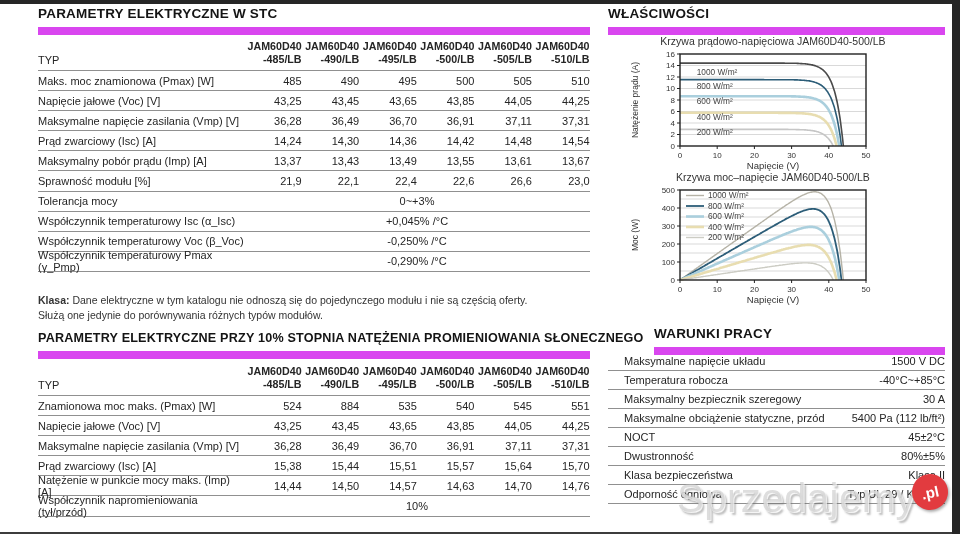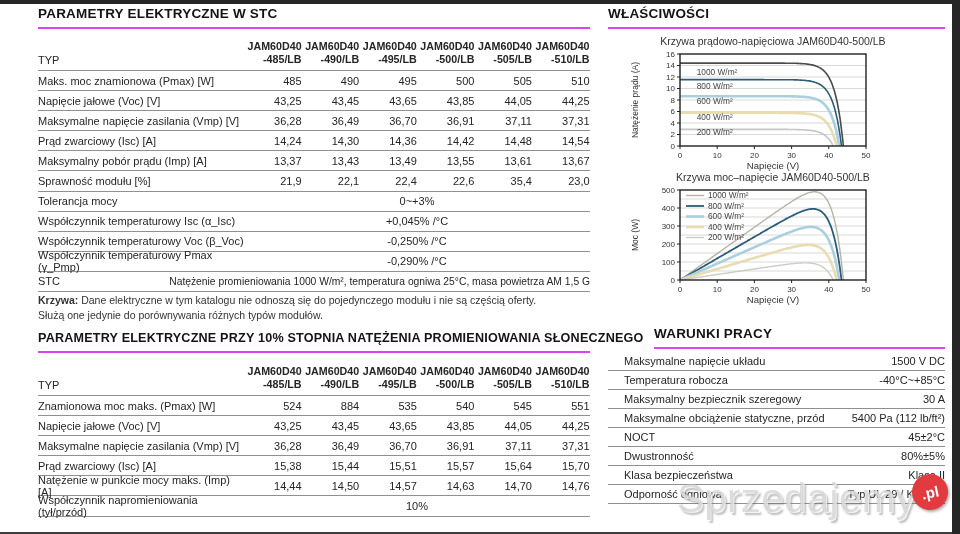--- a/index.html
+++ b/index.html
@@ -6,21 +6,21 @@
   #app{position:relative;width:960px;height:534px;background:#ffffff;overflow:hidden;
        font-family:"Liberation Sans",sans-serif;color:#222;}
   .edge-top{position:absolute;left:0;top:0;width:960px;height:4px;background:#262626;}
   .edge-right{position:absolute;right:0;top:0;width:8px;height:534px;background:#262626;z-index:20;}
   .edge-bottom{position:absolute;left:0;bottom:0;width:960px;height:2px;background:#3c3c3c;}
 
   .col-left{position:absolute;left:38px;top:0;width:552px;height:534px;}
   .col-right{position:absolute;left:608px;top:0;width:337px;height:534px;}
 
   .sec-title{position:absolute;left:0;right:0;font-weight:bold;font-size:13.5px;color:#141414;
-             padding-bottom:6px;border-bottom:2px solid #d946ef;letter-spacing:.2px;white-space:nowrap;}
+             padding-bottom:6px;border-bottom:8px solid #d946ef;letter-spacing:.2px;white-space:nowrap;}
   .sec-title.small{font-size:12.6px;}
 
   .ptable{position:absolute;left:0;width:552px;}
   .t-row{display:flex;align-items:center;height:19.1px;border-bottom:1.4px solid #909090;
          font-size:11px;color:#252525;}
   .t-head{height:30px;align-items:flex-end;padding-bottom:4px;box-sizing:content-box;}
   .t-label{width:206px;flex:none;}
   .t-cell{width:57.6px;flex:none;text-align:right;}
   .t-headcell{font-weight:bold;font-size:10.7px;line-height:13px;}
   .t-center{flex:1;text-align:center;}
@@ -138,46 +138,42 @@
           <div class="t-cell">13,55</div>
           <div class="t-cell">13,61</div>
           <div class="t-cell">13,67</div>
         </div>
         <div class="t-row">
           <div class="t-label">Sprawność modułu [%]</div>
           <div class="t-cell">21,9</div>
           <div class="t-cell">22,1</div>
           <div class="t-cell">22,4</div>
           <div class="t-cell">22,6</div>
-          <div class="t-cell">35,4</div>
+          <div class="t-cell">26,6</div>
           <div class="t-cell">23,0</div>
         </div>
         <div class="t-row">
           <div class="t-label">Tolerancja mocy</div>
           <div class="t-center">0~+3%</div>
         </div>
         <div class="t-row">
           <div class="t-label">Współczynnik temperaturowy Isc (α_Isc)</div>
           <div class="t-center">+0,045% /°C</div>
         </div>
         <div class="t-row">
           <div class="t-label">Współczynnik temperaturowy Voc (β_Voc)</div>
           <div class="t-center">-0,250% /°C</div>
         </div>
         <div class="t-row">
           <div class="t-label">Współczynnik temperaturowy Pmax (γ_Pmp)</div>
           <div class="t-center">-0,290% /°C</div>
         </div>
-        <div class="t-row">
-          <div class="t-label" style="width: 60px;">STC</div>
-          <div class="t-right">Natężenie promieniowania 1000 W/m², temperatura ogniwa 25°C, masa powietrza AM 1,5 G</div>
-        </div>
       </div>
     <div class="note" id="stc-note">
-      <div><b>Krzywa:</b><span> Dane elektryczne w tym katalogu nie odnoszą się do pojedynczego modułu i nie są częścią oferty.</span></div>
+      <div><b>Klasa:</b><span> Dane elektryczne w tym katalogu nie odnoszą się do pojedynczego modułu i nie są częścią oferty.</span></div>
       <div>Służą one jedynie do porównywania różnych typów modułów.</div>
     </div>
     <div class="sec-title small" id="li-title">PARAMETRY ELEKTRYCZNE PRZY 10% STOPNIA NATĘŻENIA PROMIENIOWANIA SŁONECZNEGO</div>
     <div class="ptable" id="li-table">
         <div class="t-row t-head">
           <div class="t-label">TYP</div>
           <div class="t-cell t-headcell">
             <div>JAM60D40</div>
             <div>-485/LB</div>
           </div>

